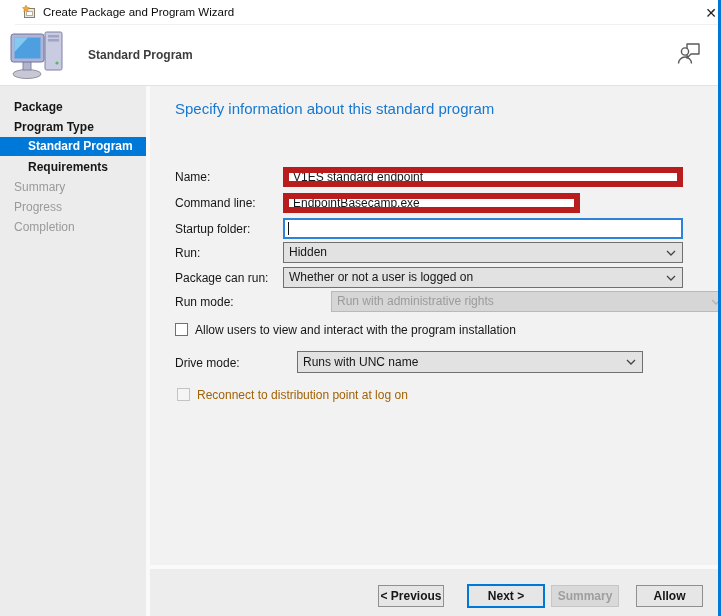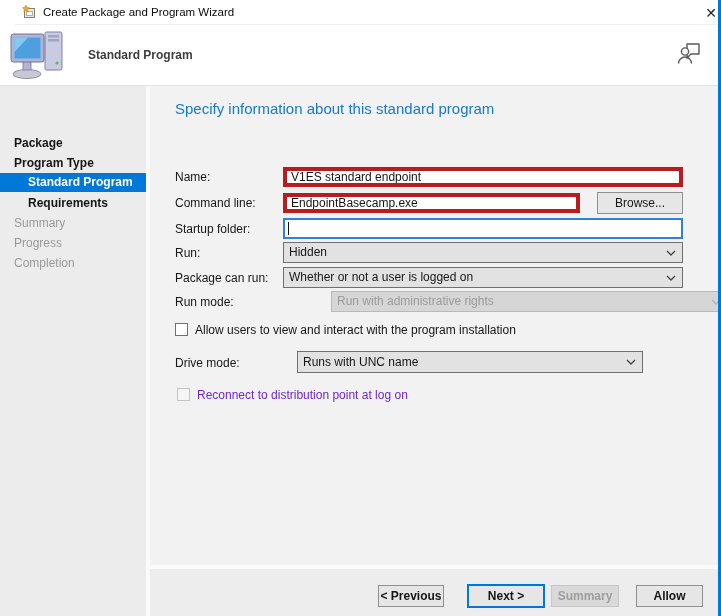--- a/index.html
+++ b/index.html
@@ -22,40 +22,40 @@
   .header-title{position:absolute;left:88px;top:23px;font-size:12px;font-weight:bold;color:#3d3d3d;}
   .feedback-btn{position:absolute;top:15px;right:15px;width:26px;height:26px;background:transparent;border:none;padding:0;cursor:pointer;}
   
   .sidebar{position:absolute;top:86px;left:0;width:146px;height:530px;background:#ececec;}
   .v-sep{position:absolute;top:86px;left:146px;width:4px;height:530px;background:#fafafa;}
   .content{position:absolute;top:86px;left:150px;width:568px;height:479px;background:#f2f2f2;}
   .h-sep{position:absolute;top:565px;left:150px;width:568px;height:4px;background:#fafafa;}
   .footer{position:absolute;top:569px;left:150px;width:568px;height:47px;background:#ededed;}
   
   .side-item{position:absolute;left:0;width:146px;height:19px;line-height:19px;font-size:12px;
-    padding-left:14px;box-sizing:border-box;white-space:nowrap;cursor:default;margin-top:36px;}
+    padding-left:14px;box-sizing:border-box;white-space:nowrap;cursor:default;}
   .side-item.done{font-weight:bold;color:#161616;}
   .side-item.indent{padding-left:28px;}
   .side-item.active{background:#0078d7;color:#ffffff;font-weight:bold;}
   .side-item.future{color:#9a9a9a;font-weight:normal;}
   
   .page-heading{position:absolute;left:25px;top:14px;font-size:15px;color:#1778d2;}
   .f-label{position:absolute;font-size:12px;color:#161616;height:14px;line-height:14px;white-space:nowrap;}
-  .txt{position:absolute;box-sizing:border-box;border:4px solid #b91c1c;background:#fff;
+  .txt{position:absolute;box-sizing:border-box;border:6px solid #b91c1c;background:#fff;
     font-family:"Liberation Sans",sans-serif;font-size:12px;color:#161616;padding:0 4px;outline:none;}
   .txt.focused{border:2px solid #2c83d9;}
   .combo{position:absolute;box-sizing:border-box;border:1px solid #707070;background:#e2e2e2;
     font-size:12px;color:#161616;line-height:19px;padding-left:5px;cursor:default;white-space:nowrap;overflow:hidden;}
   .combo .chev{position:absolute;right:6px;top:7px;}
   .combo.disabled{background:#d6d6d6;border-color:#b9b9b9;color:#9b9b9b;margin-left:48px;}
   .caret{position:absolute;width:1px;height:13px;background:#111;}
   .cb{position:absolute;width:13px;height:13px;box-sizing:border-box;border:1px solid #707070;background:#fff;cursor:pointer;}
   .cb.disabled{border-color:#c4c4c4;background:#f5f5f5;cursor:default;}
   .cb-label{position:absolute;font-size:12px;color:#161616;height:14px;line-height:14px;white-space:nowrap;cursor:default;}
-  .cb-label.disabled{color:#6d28d9;}
+  .cb-label.disabled{color:#a16207;}
   .browse-btn{position:absolute;box-sizing:border-box;border:1px solid #8f8f8f;background:#e6e6e6;
     font-family:"Liberation Sans",sans-serif;font-size:12px;color:#161616;cursor:pointer;}
   
   .w-btn{position:absolute;box-sizing:border-box;height:22px;border:1px solid #8f8f8f;background:#e6e6e6;
     font-family:"Liberation Sans",sans-serif;font-size:12px;color:#161616;cursor:pointer;padding:0;font-weight:bold;}
   .w-btn.primary{border:2px solid #0078d7;height:24px;}
   .w-btn.disabled{background:#d9d9d9;border-color:#c6c6c6;color:#9e9e9e;cursor:default;}
 </style>
 </head>
 <body>
@@ -106,21 +106,20 @@
   <div class="v-sep"></div>
 
   <div class="content">
     <div class="page-heading">Specify information about this standard program</div>
 
     <div class="f-label" style="left:25px;top:84px">Name:</div>
     <input class="txt" style="left: 133px; top: 81px; width: 400px; height: 20px;" type="text" value="V1ES standard endpoint">
 
     <div class="f-label" style="left:25px;top:110px">Command line:</div>
     <input class="txt" style="left: 133px; top: 107px; width: 297px; height: 20px;" type="text" value="EndpointBasecamp.exe">
-    <button class="browse-btn" style="left:447px;top:106px;width:86px;height:22px">Browse...</button>
 
     <div class="f-label" style="left:25px;top:136px">Startup folder:</div>
     <input class="txt focused" style="left: 133px; top: 132px; width: 400px; height: 21px;" type="text" value="">
     <div class="caret" style="left:138px;top:136px"></div>
 
     <div class="f-label" style="left:25px;top:160px">Run:</div>
     <div class="combo" style="left:133px;top:156px;width:400px;height:21px">
       <span>Hidden</span>
       <svg class="chev" width="10" height="6" viewBox="0 0 10 6">
         <polyline points="1,1 5,5 9,1" fill="none" stroke="#454545" stroke-width="1.3"></polyline>

